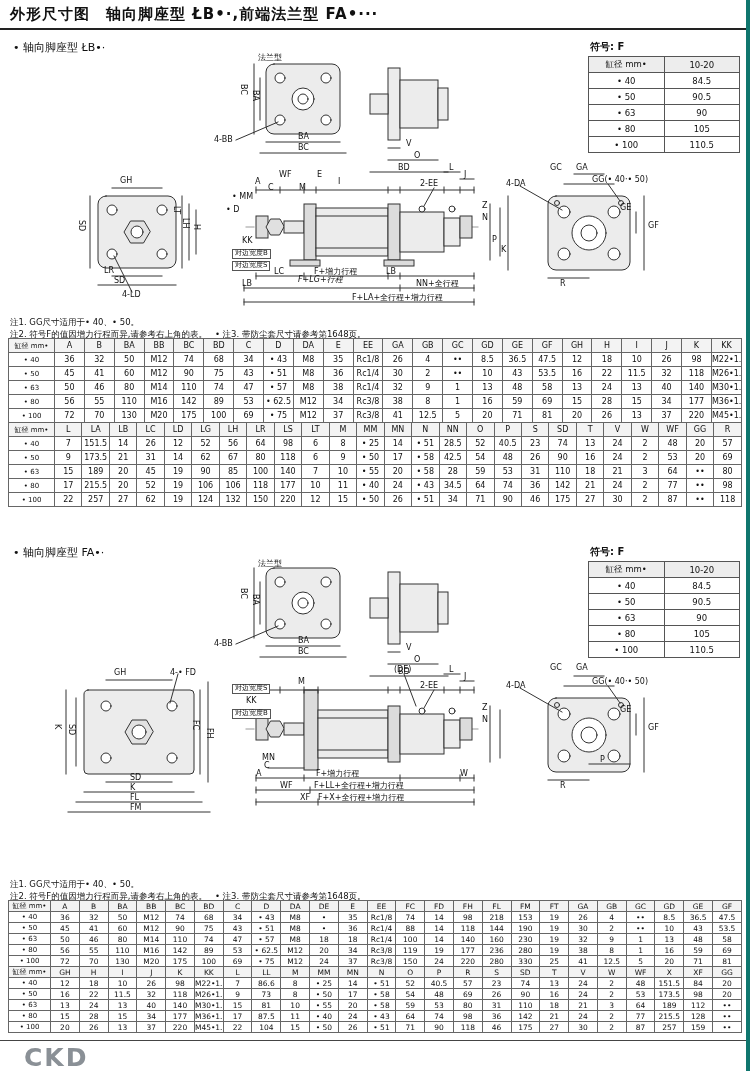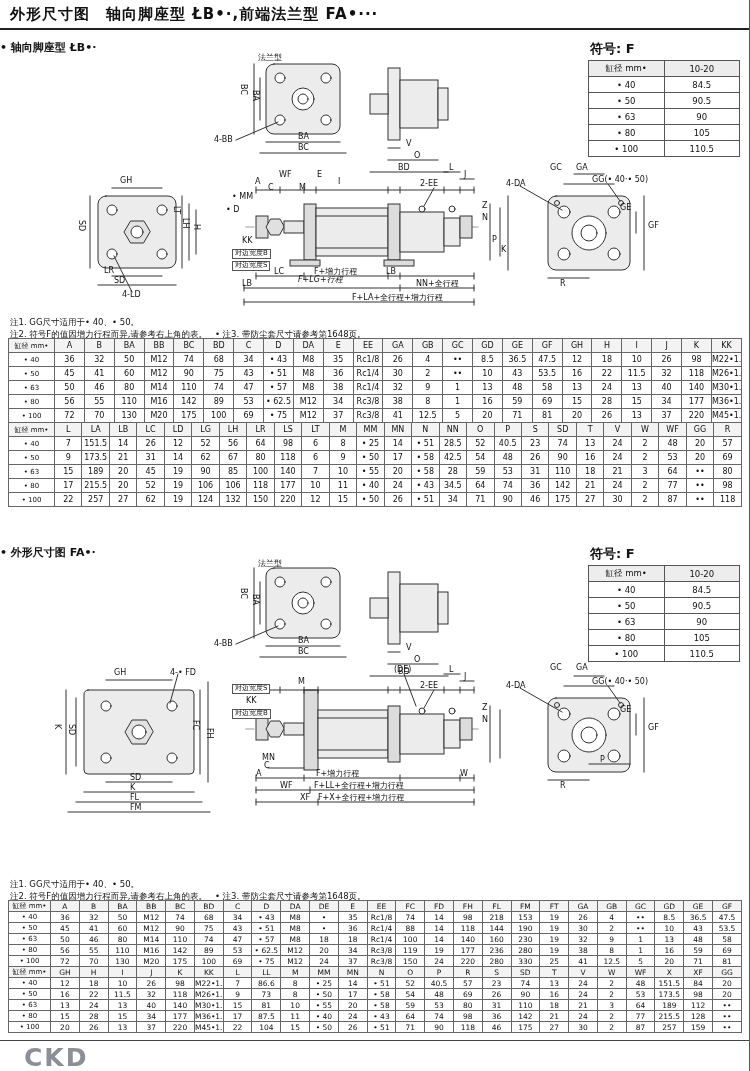--- a/index.html
+++ b/index.html
@@ -1,30 +1,30 @@
 <!DOCTYPE html>
 <html><head>
 <meta charset="utf-8">
 <style>
 *{margin:0;padding:0;box-sizing:border-box}
 body{font-family:"DejaVu Sans","Liberation Sans",sans-serif;background:#f2f2f2}
-.page{position:relative;width:750px;height:1071px;margin:0 auto;background:#fff;color:#111;overflow:hidden;border-right:1px solid #0f766e}
+.page{position:relative;width:750px;height:1071px;margin:0 auto;background:#fff;color:#111;overflow:hidden;border-right:4px solid #0f766e}
 .page-title{position:absolute;left:10px;top:5px;font-size:15px;font-weight:bold;letter-spacing:1px;white-space:nowrap}
 .title-rule{position:absolute;left:0;top:28px;width:750px;border-top:2px solid #222}
-.sec-heading{position:absolute;left:0;font-size:11px;font-weight:bold}
+.sec-heading{position:absolute;left:13px;font-size:11px;font-weight:normal}
 .s1h{top:40px}.s2h{top:545px}
 .drawing{position:absolute;left:8px}
 .d1{top:54px;width:734px;height:264px}
 .d2{top:560px;width:734px;height:318px}
 .dim{position:absolute;font-size:8px;line-height:1.1;white-space:nowrap;color:#111}
 .dim.b{border:1px solid #555;background:#fff;padding:0 2px;font-size:7px}
 .dim.v{writing-mode:vertical-rl}
 .symtab{position:absolute;left:588px;width:154px}
 .st1{top:40px}.st2{top:545px}
-.symtab-title{font-size:13px;font-weight:bold;margin:0 0 2px 2px}
+.symtab-title{font-size:10px;font-weight:bold;margin:0 0 2px 2px}
 .symtab table{border-collapse:collapse;width:152px;table-layout:fixed}
 .symtab th,.symtab td{border:1px solid #555;font-size:8.5px;height:16px;text-align:center;font-weight:normal}
 .symtab th{background:#ededed}
 .notes{position:absolute;left:10px;font-size:8.5px;line-height:1.4}
 .n1{top:317px}.n2{top:879px}
 .notes span{margin-right:8px}
 .dimtable{position:absolute;left:8px;width:734px;border-collapse:collapse;table-layout:fixed;background:#fff}
 .dimtable th,.dimtable td{border:1px solid #666;text-align:center;font-weight:normal;overflow:hidden;white-space:nowrap}
 .dt-s1 th,.dt-s1 td{font-size:8px;height:14px}
 .dt-s2 th,.dt-s2 td{font-size:7.5px;height:11px}
@@ -588,21 +588,21 @@
           <td>27</td>
           <td>30</td>
           <td>2</td>
           <td>87</td>
           <td>••</td>
           <td>118</td>
         </tr>
       </tbody>
     </table>
 
-  <div class="sec-heading s2h">• 外形尺寸图 FA•·</div>
+  <div class="sec-heading s2h">• 轴向脚座型 FA•·</div>
 
   <div class="drawing d2">
     <svg width="734" height="318" viewBox="0 0 734 318">
       <g stroke="#333" stroke-width="1" fill="none" stroke-linecap="square">
         <line x1="238" y1="169" x2="472" y2="169" stroke="#999" stroke-dasharray="8 3 2 3"></line>
         <line x1="552" y1="175" x2="610" y2="175" stroke="#999" stroke-dasharray="6 3"></line>
         <line x1="581" y1="147" x2="581" y2="203" stroke="#999" stroke-dasharray="6 3"></line>
         <g>
           <rect x="258" y="8" width="74" height="70" rx="8" fill="#ececec"></rect>
           <circle cx="272" cy="22" r="5" fill="#fff"></circle>

